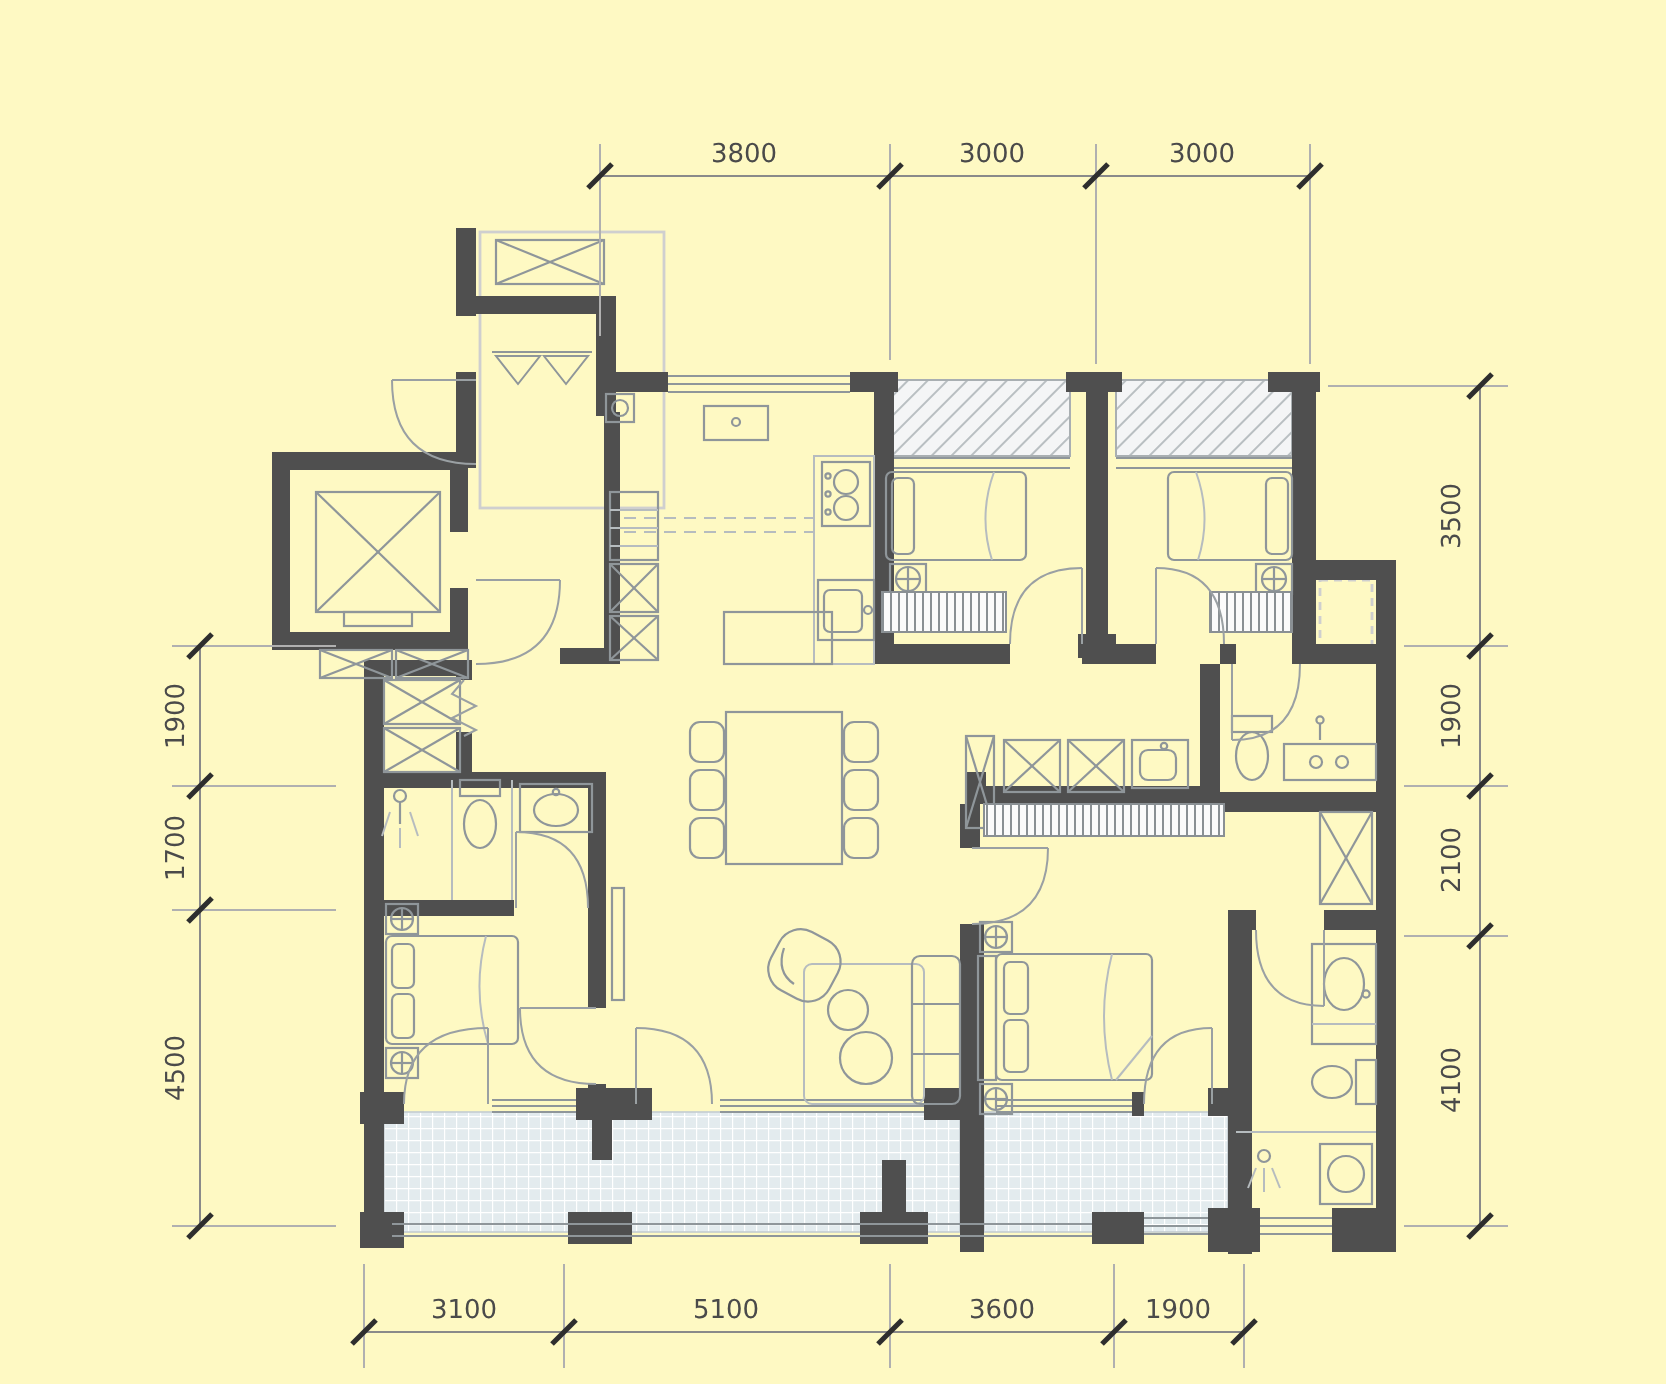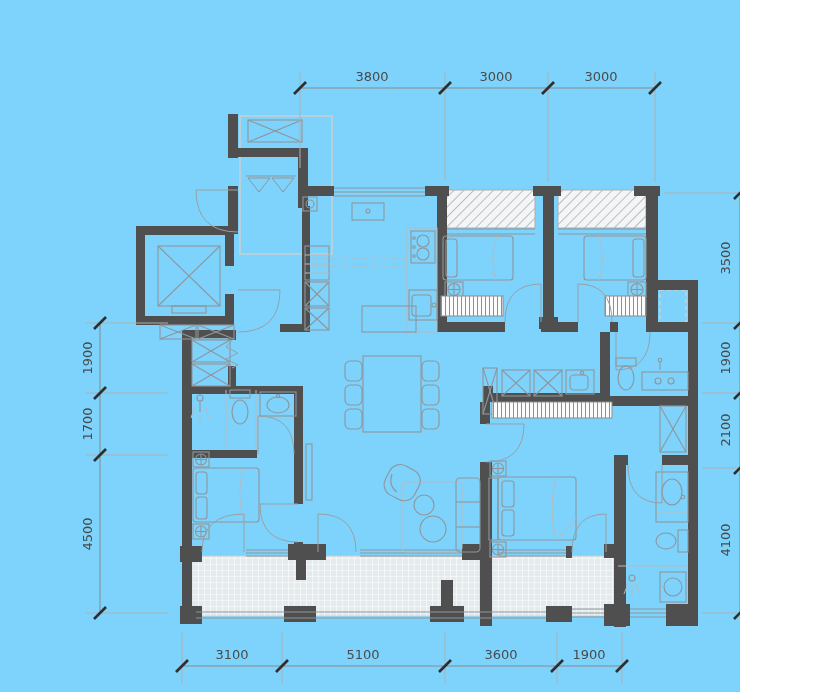--- a/index.html
+++ b/index.html
@@ -1,16 +1,16 @@
 <!DOCTYPE html>
 <html><head>
 <meta charset="utf-8">
 <style>
   html,body{margin:0;padding:0;background:#ffffff;}
-  .stage{position:relative;width:740px;height:692px;background:#7dd3fc;overflow:hidden;
+  .stage{position:relative;width:833px;height:692px;background:#fef9c3;overflow:hidden;
          font-family:"DejaVu Sans","Liberation Sans",sans-serif;}
   svg{display:block;}
   text.dim{font-family:"DejaVu Sans","Liberation Sans",sans-serif;font-size:13px;fill:#4a4a4a;}
   .wall{fill:#4f4f4f;stroke:none;}
   .furn{fill:none;stroke:#8f969a;stroke-width:1.1;}
   .furnlight{fill:none;stroke:#b6bcbf;stroke-width:1;}
   .door{fill:none;stroke:#9aa0a3;stroke-width:1;}
   .win{stroke:#8f969a;stroke-width:1;}
   .witness{stroke:#b0b0b0;stroke-width:1;}
   .dimline{stroke:#8a8a8a;stroke-width:1;}

